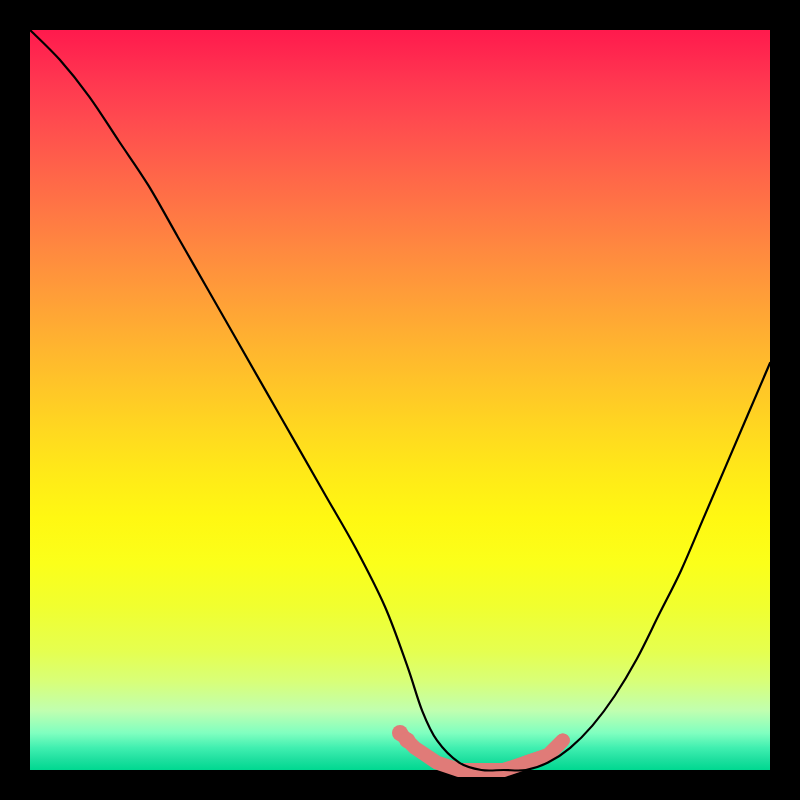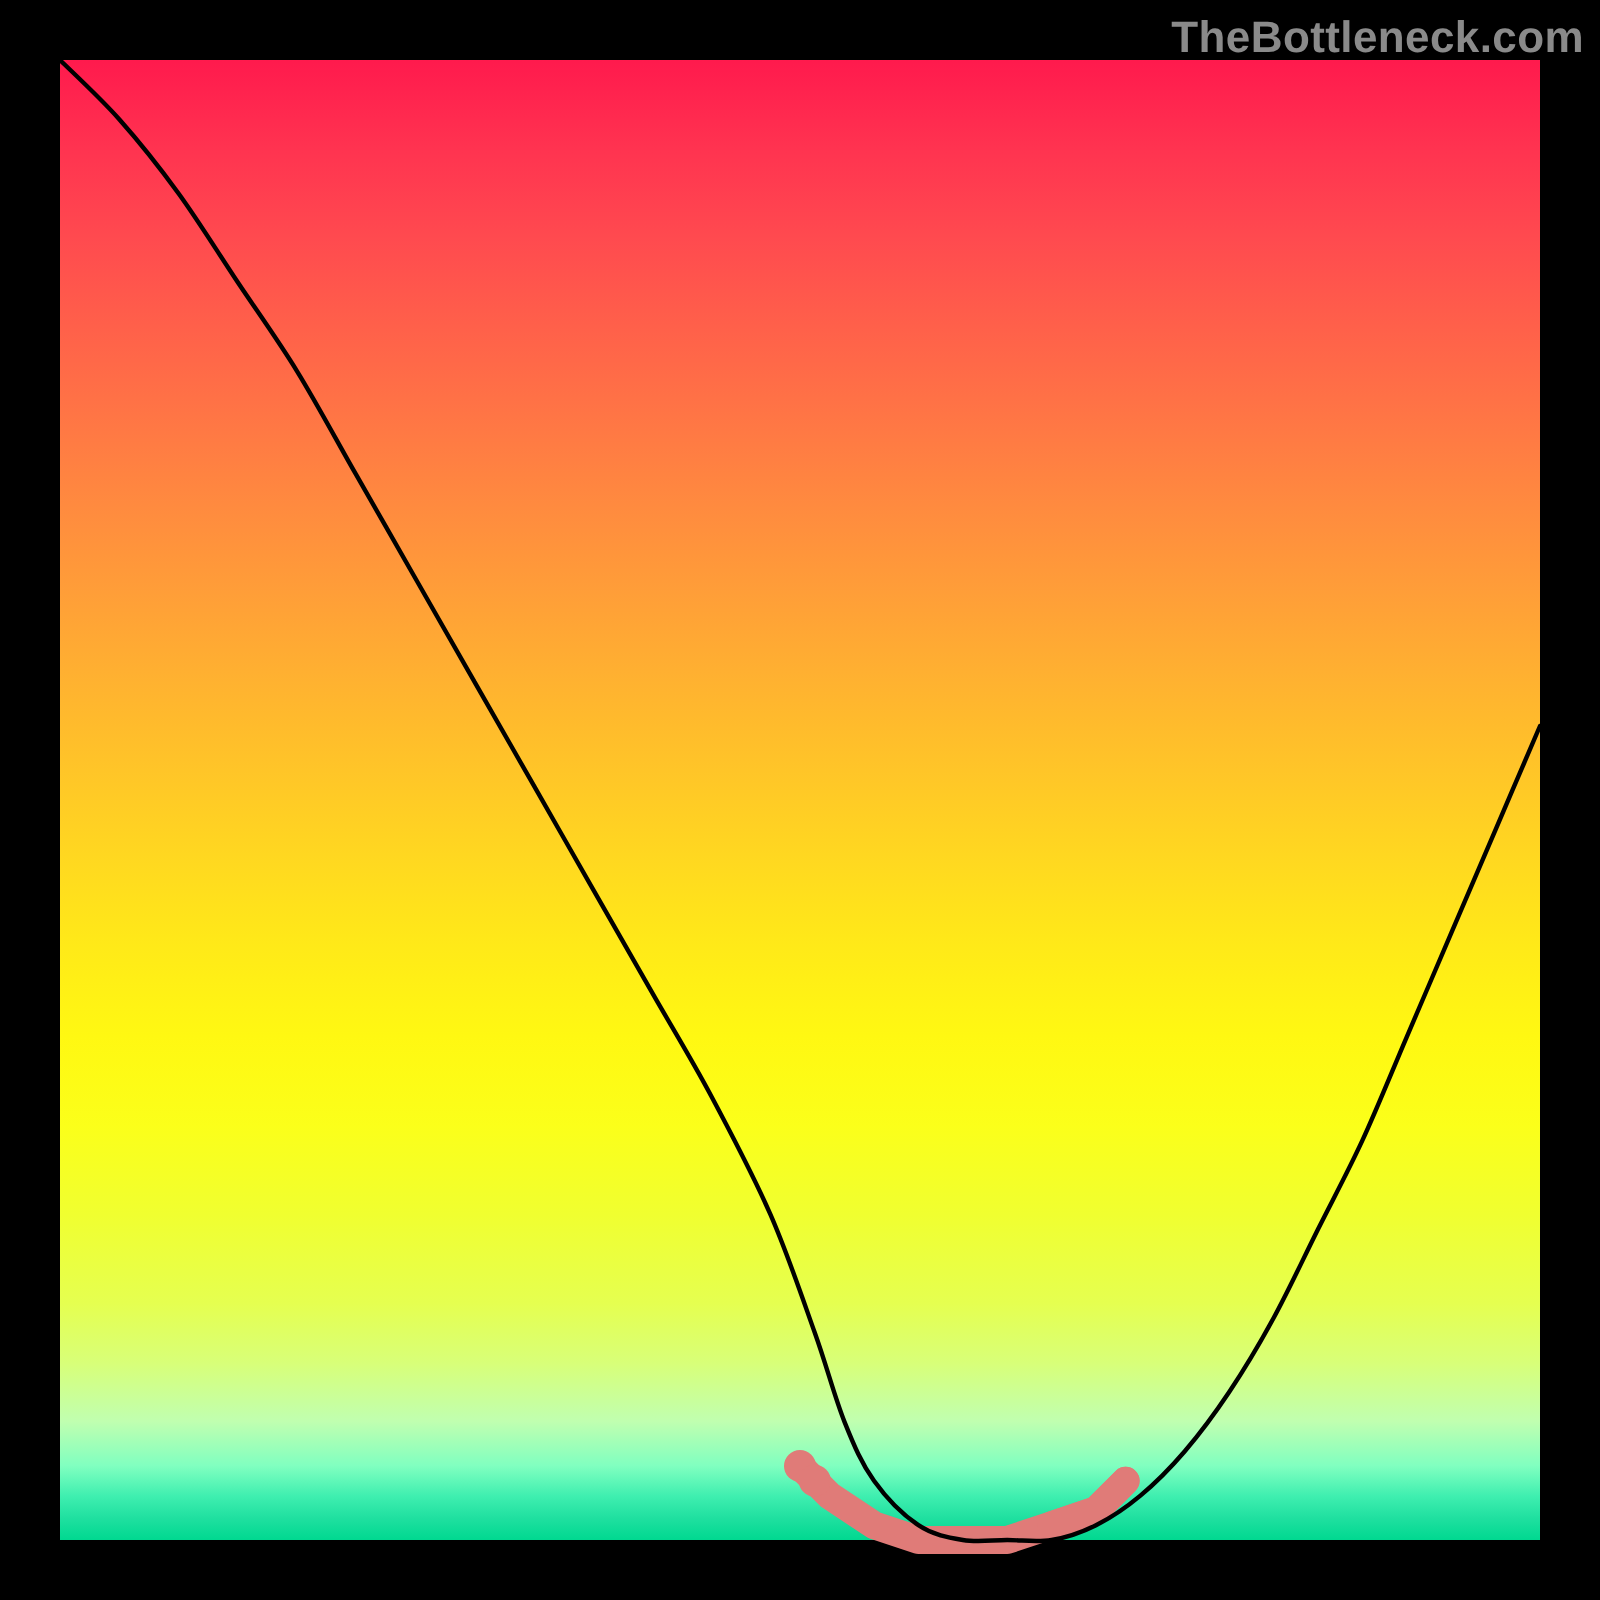--- a/index.html
+++ b/index.html
@@ -62,21 +62,20 @@
     top: 0;
     width: 740px;
     height: 740px;
     overflow: visible;
   }
 </style>
 </head>
 <body>
 
 <div class="chart-container">
-  <div class="watermark">TheBottleneck.com</div>
   <div class="plot-area">
     <svg class="curves" viewBox="0 0 740 740" preserveAspectRatio="none">
       <g id="highlight-layer">
           <path d="M 370 703 L 384.8 717.8 L 407.00000000000006 732.6 L 429.2 740 L 451.4 740 L 473.6 740 L 495.8 732.6 L 518 725.2 L 532.8 710.4" fill="none" stroke="#e07b78" stroke-width="14" stroke-linecap="round" stroke-linejoin="round"></path>
           <circle cx="370" cy="703" r="8" fill="#e07b78"></circle>
           <circle cx="377.4" cy="710.4" r="8" fill="#e07b78"></circle>
           <path d="M 495.8 732.6 L 518 725.2 L 532.8 710.4" fill="none" stroke="#e07b78" stroke-width="14" stroke-linecap="round"></path>
         </g>
       <path id="main-curve" fill="none" stroke="#000" stroke-width="2.2" stroke-linecap="round" d="M 0 0 C 4.933333333333334 4.933333333333337, 19.733333333333334 18.50000000000002, 29.6 29.600000000000023 C 39.46666666666667 40.700000000000024, 49.333333333333336 53.03333333333336, 59.2 66.60000000000002 C 69.06666666666666 80.16666666666669, 78.93333333333334 96.2, 88.8 111 C 98.66666666666666 125.8, 108.53333333333333 139.36666666666665, 118.4 155.39999999999998 C 128.26666666666668 171.4333333333333, 138.13333333333333 189.93333333333337, 148 207.20000000000005 C 157.86666666666667 224.46666666666673, 167.73333333333332 241.73333333333335, 177.6 259 C 187.46666666666667 276.26666666666665, 197.33333333333334 293.53333333333336, 207.20000000000002 310.8 C 217.0666666666667 328.06666666666666, 226.93333333333334 345.3333333333333, 236.8 362.59999999999997 C 246.66666666666669 379.8666666666666, 256.5333333333333 397.1333333333333, 266.4 414.4 C 276.26666666666665 431.66666666666663, 286.1333333333333 448.93333333333334, 296 466.2 C 305.8666666666667 483.46666666666664, 315.73333333333335 499.5, 325.6 518 C 335.4666666666667 536.5, 346.56666666666666 557.4666666666667, 355.2 577.2 C 363.8333333333333 596.9333333333334, 371.23333333333335 619.1333333333333, 377.40000000000003 636.4 C 383.5666666666667 653.6666666666666, 387.2666666666667 668.4666666666666, 392.20000000000005 680.8 C 397.1333333333334 693.1333333333333, 400.83333333333337 701.7666666666667, 407.00000000000006 710.4 C 413.16666666666674 719.0333333333333, 421.8 727.6666666666667, 429.2 732.6 C 436.59999999999997 737.5333333333333, 444 738.7666666666667, 451.4 740 C 458.79999999999995 741.2333333333333, 466.20000000000005 740, 473.6 740 C 481 740, 488.40000000000003 741.2333333333333, 495.8 740 C 503.2 738.7666666666667, 510.6 736.3000000000001, 518 732.6 C 525.4 728.9, 532.8 723.9666666666666, 540.1999999999999 717.8 C 547.5999999999999 711.6333333333333, 555 704.2333333333333, 562.4 695.6 C 569.8 686.9666666666667, 577.2 677.1, 584.6 666 C 592 654.9, 599.4 642.5666666666666, 606.8 629 C 614.1999999999999 615.4333333333334, 621.6 599.4, 629 584.6 C 636.4 569.8000000000001, 643.8000000000001 556.2333333333333, 651.2 540.2 C 658.6 524.1666666666667, 666 505.66666666666663, 673.4 488.4 C 680.8 471.1333333333333, 688.1999999999999 453.8666666666667, 695.5999999999999 436.6 C 702.9999999999999 419.33333333333337, 710.4 402.0666666666667, 717.8 384.8 C 725.1999999999999 367.5333333333333, 736.3 341.63333333333327, 740 332.99999999999994"></path>
     </svg>

